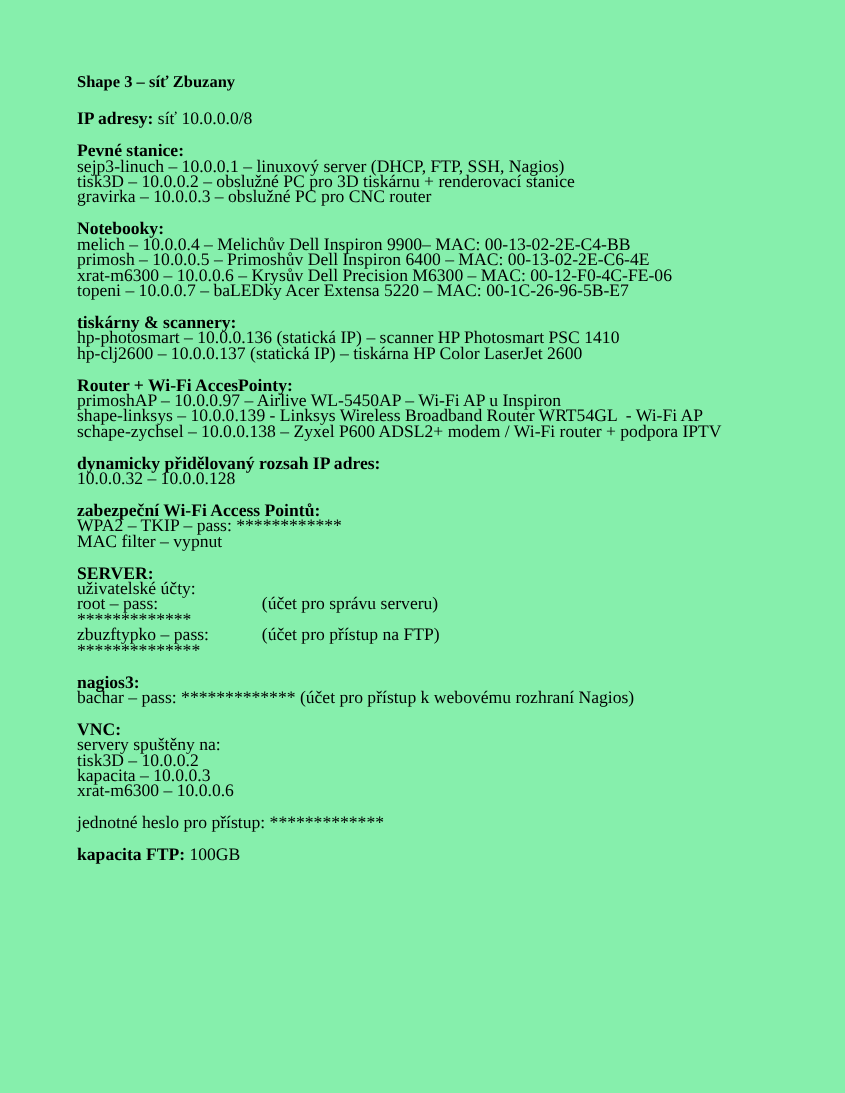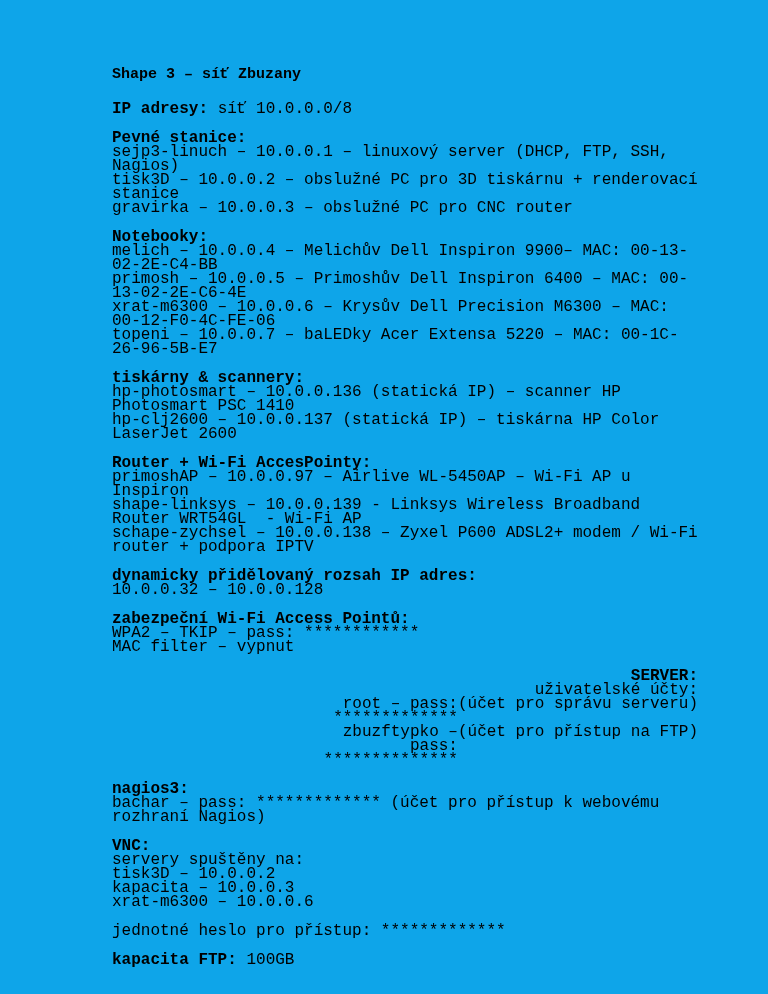--- a/index.html
+++ b/index.html
@@ -4,39 +4,38 @@
 <style>
   html, body {
     margin: 0;
     padding: 0;
     background: #ffffff;
   }
   .page {
     position: relative;
     width: 768px;
     height: 994px;
-    background: #0ea5e9;
+    background: #86efac;
     box-sizing: border-box;
-    padding: 66px 70px 0 112px;
-    font-family: Liberation Mono, monospace;
+    padding: 66px 70px 0 70px;
+    font-family: Liberation Serif, serif;
     color: #000000;
     overflow: hidden;
   }
   .doc-title {
     font-size: 15px;
     line-height: 18px;
     font-weight: bold;
     margin: 0 0 18px 0;
   }
   .section {
     margin: 0 0 15px 0;
   }
   .section.extra-gap {
     margin-top: 4px;
-    text-align: right;
   }
   .line {
     font-size: 16px;
     line-height: 14px;
     margin: 0;
     white-space: pre-wrap;
   }
   .heading {
     font-weight: bold;
   }

